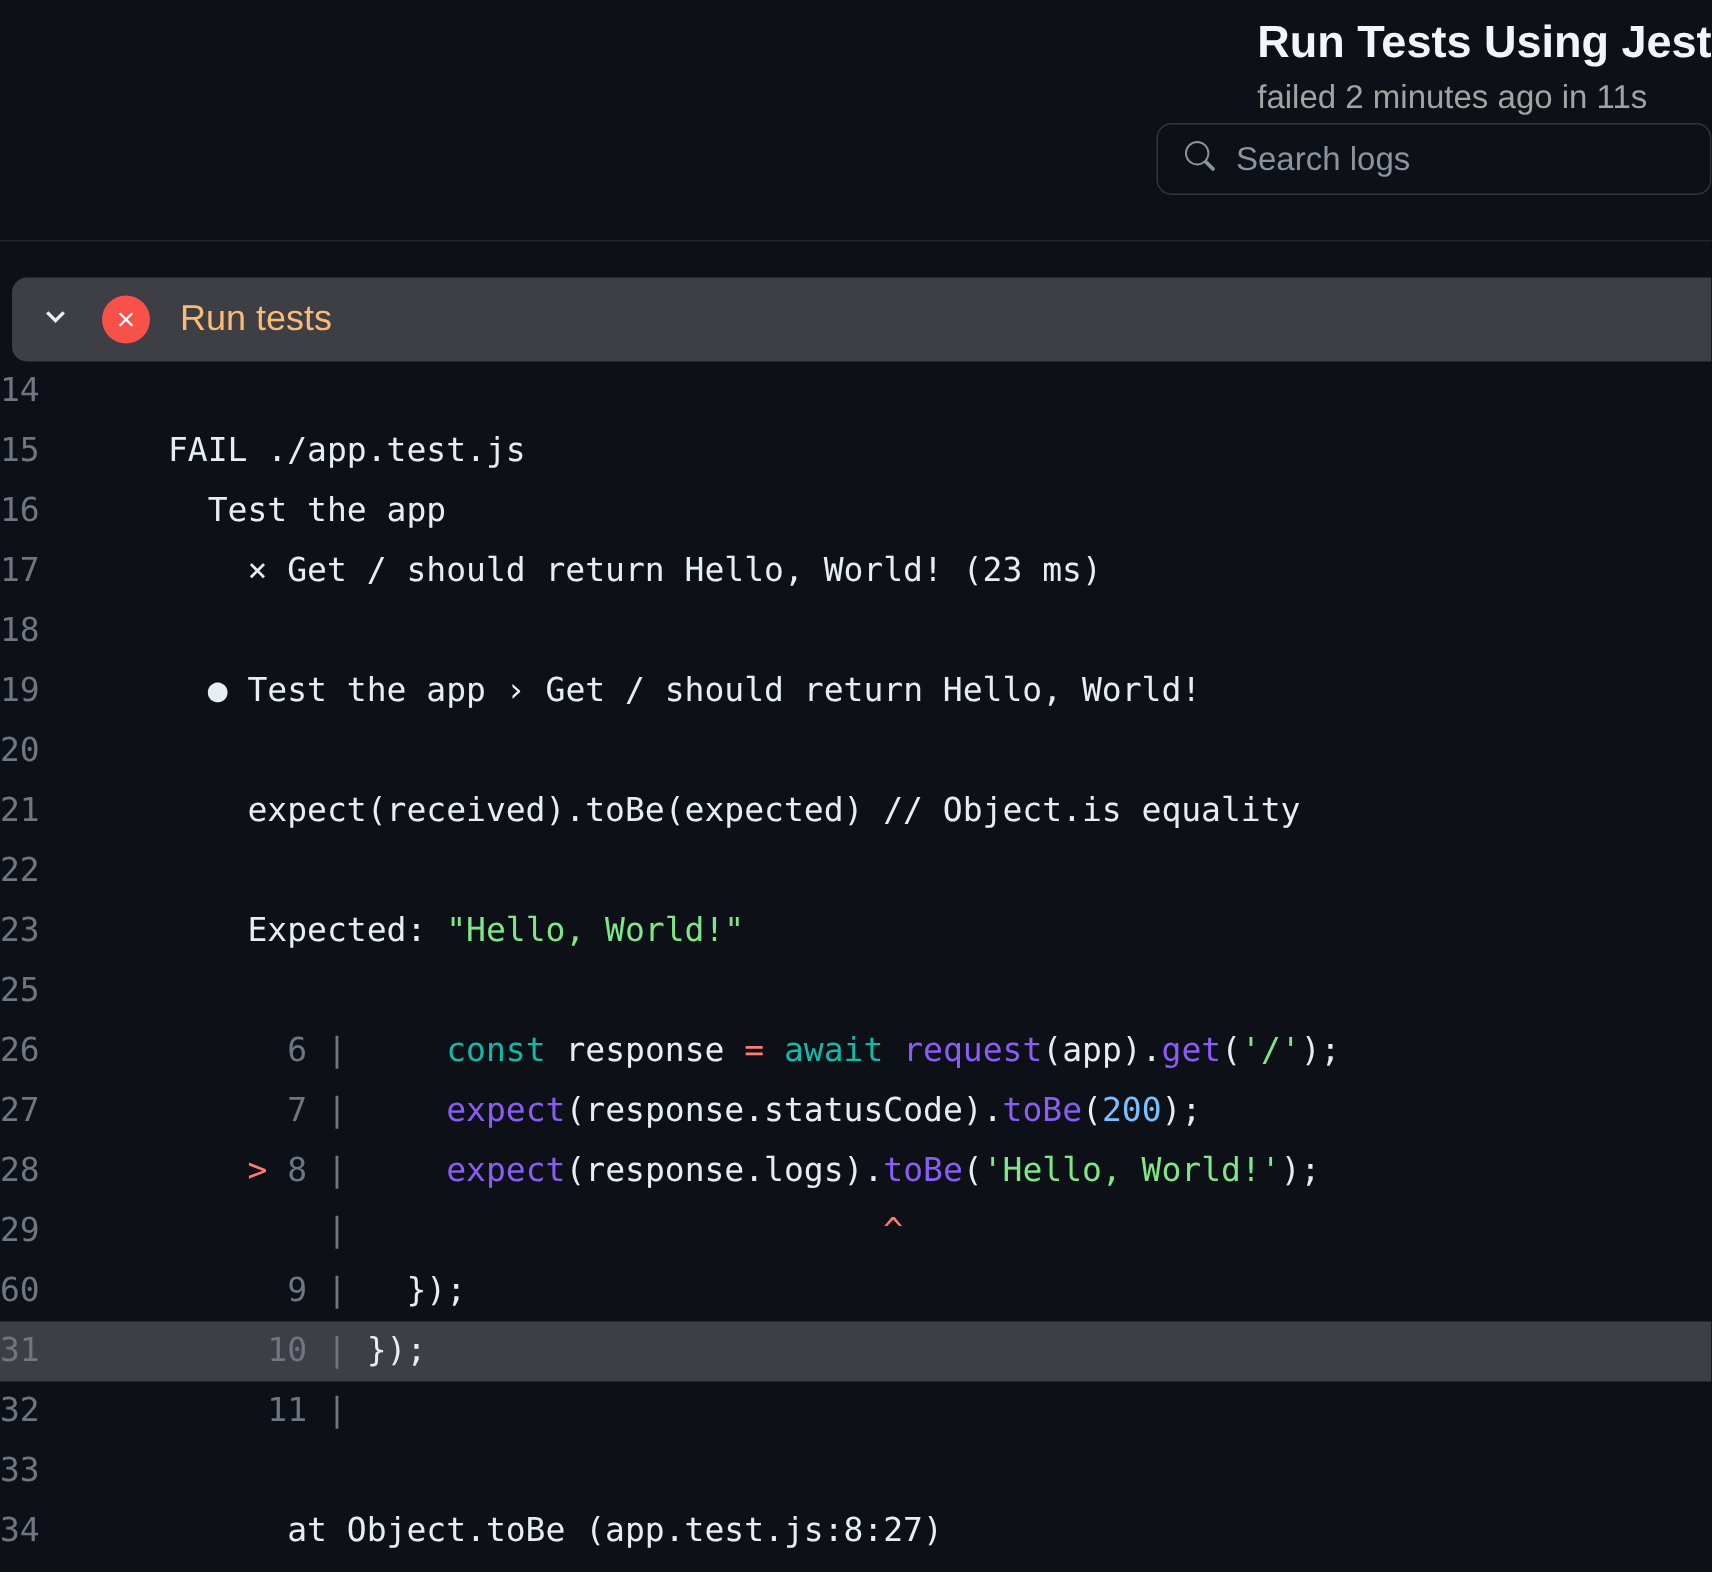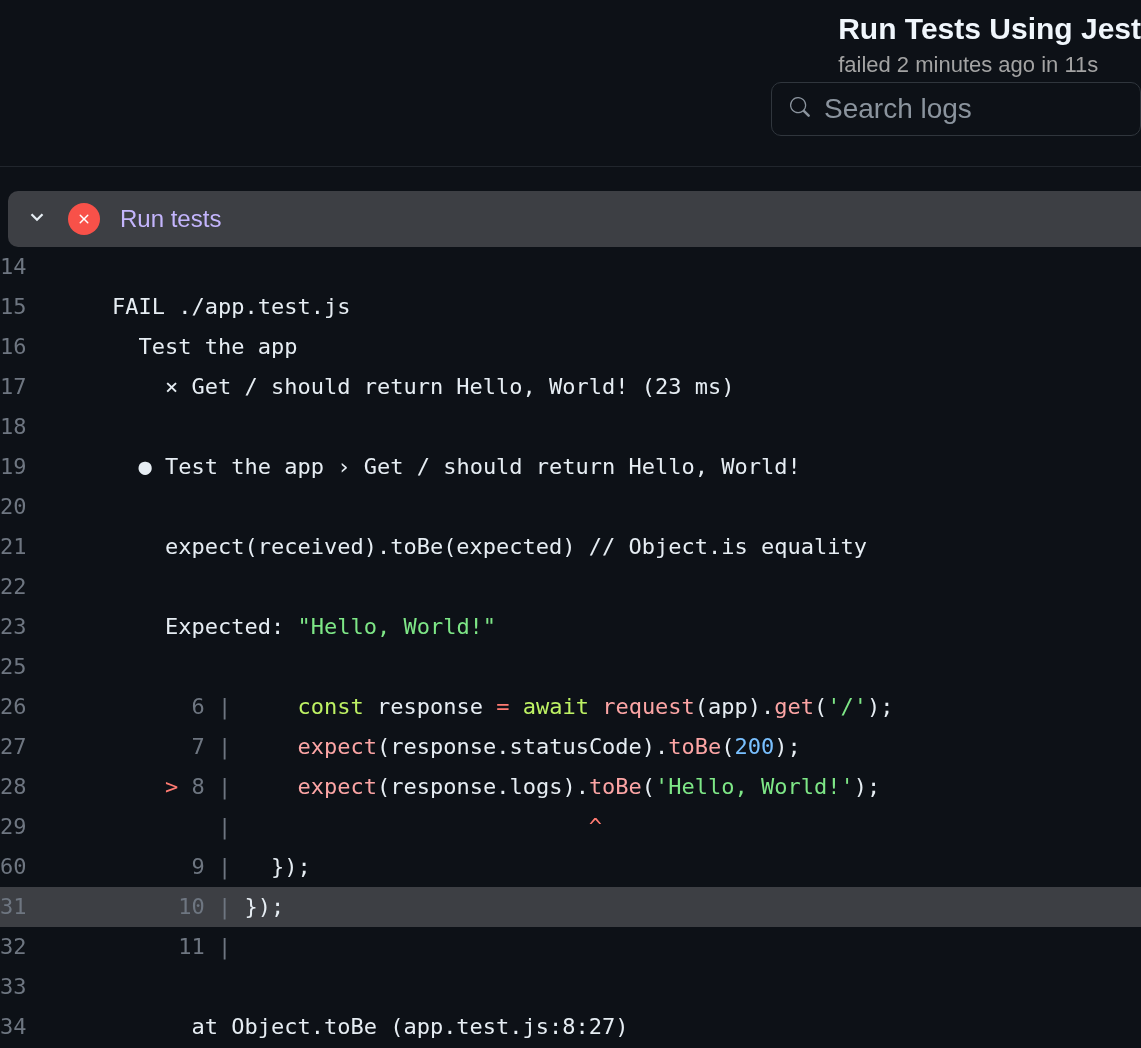--- a/index.html
+++ b/index.html
@@ -43,21 +43,21 @@
       margin-right: 0;
       margin-top: 4px;
       width: 370px;
     }
     .search-wrap svg { fill: #8b949e; }
     .search-input {
       background: transparent;
       border: none;
       outline: none;
       color: #e6edf3;
-      font-size: 28px;
+      font-size: 22px;
       width: 100%;
     }
     .search-input::placeholder { color: #8b949e; }
     .divider {
       border: none;
       border-top: 1px solid #21262d;
       margin: 0;
     }
     .section-header {
       display: flex;
@@ -75,21 +75,21 @@
       border-radius: 50%;
       background: #f85149;
       display: flex;
       align-items: center;
       justify-content: center;
       flex-shrink: 0;
     }
     .fail-badge svg { fill: #ffffff; }
     .section-title {
       font-size: 24px;
-      color: #c4b5fd;
+      color: #fdba74;
     }
     .log {
       font-family: ui-monospace, SFMono-Regular, "SF Mono", Menlo, Consolas, monospace;
       font-size: 22px;
       line-height: 40px;
       margin-top: 0;
     }
     .log-row {
       display: flex;
       white-space: pre;
@@ -97,22 +97,22 @@
     .log-row.hl { background: #3d3f44; }
     .ln {
       width: 112px;
       color: #6e7681;
       padding-right: 22px;
       flex-shrink: 0;
       user-select: none;
     }
     .lc { color: #e6edf3; flex: 1; }
     .lc .faint { color: #6e7681; }
-    .lc .kw { color: #bef264; margin-top: 19px; }
-    .lc .fn { color: #fca5a5; }
+    .lc .kw { color: #14b8a6; margin-top: 19px; }
+    .lc .fn { color: #8b5cf6; }
     .lc .str { color: #7ee787; }
     .lc .num { color: #79c0ff; }
     .lc .op { color: #ff7b72; }
     .lc .red { color: #ff7b72; }
     .lc .grn { color: #7ee787; }
     .lc .bullet { color: #e6edf3; }
     .lc .caret { color: #ff7b72; }
   </style>
 </head>
 <body>

